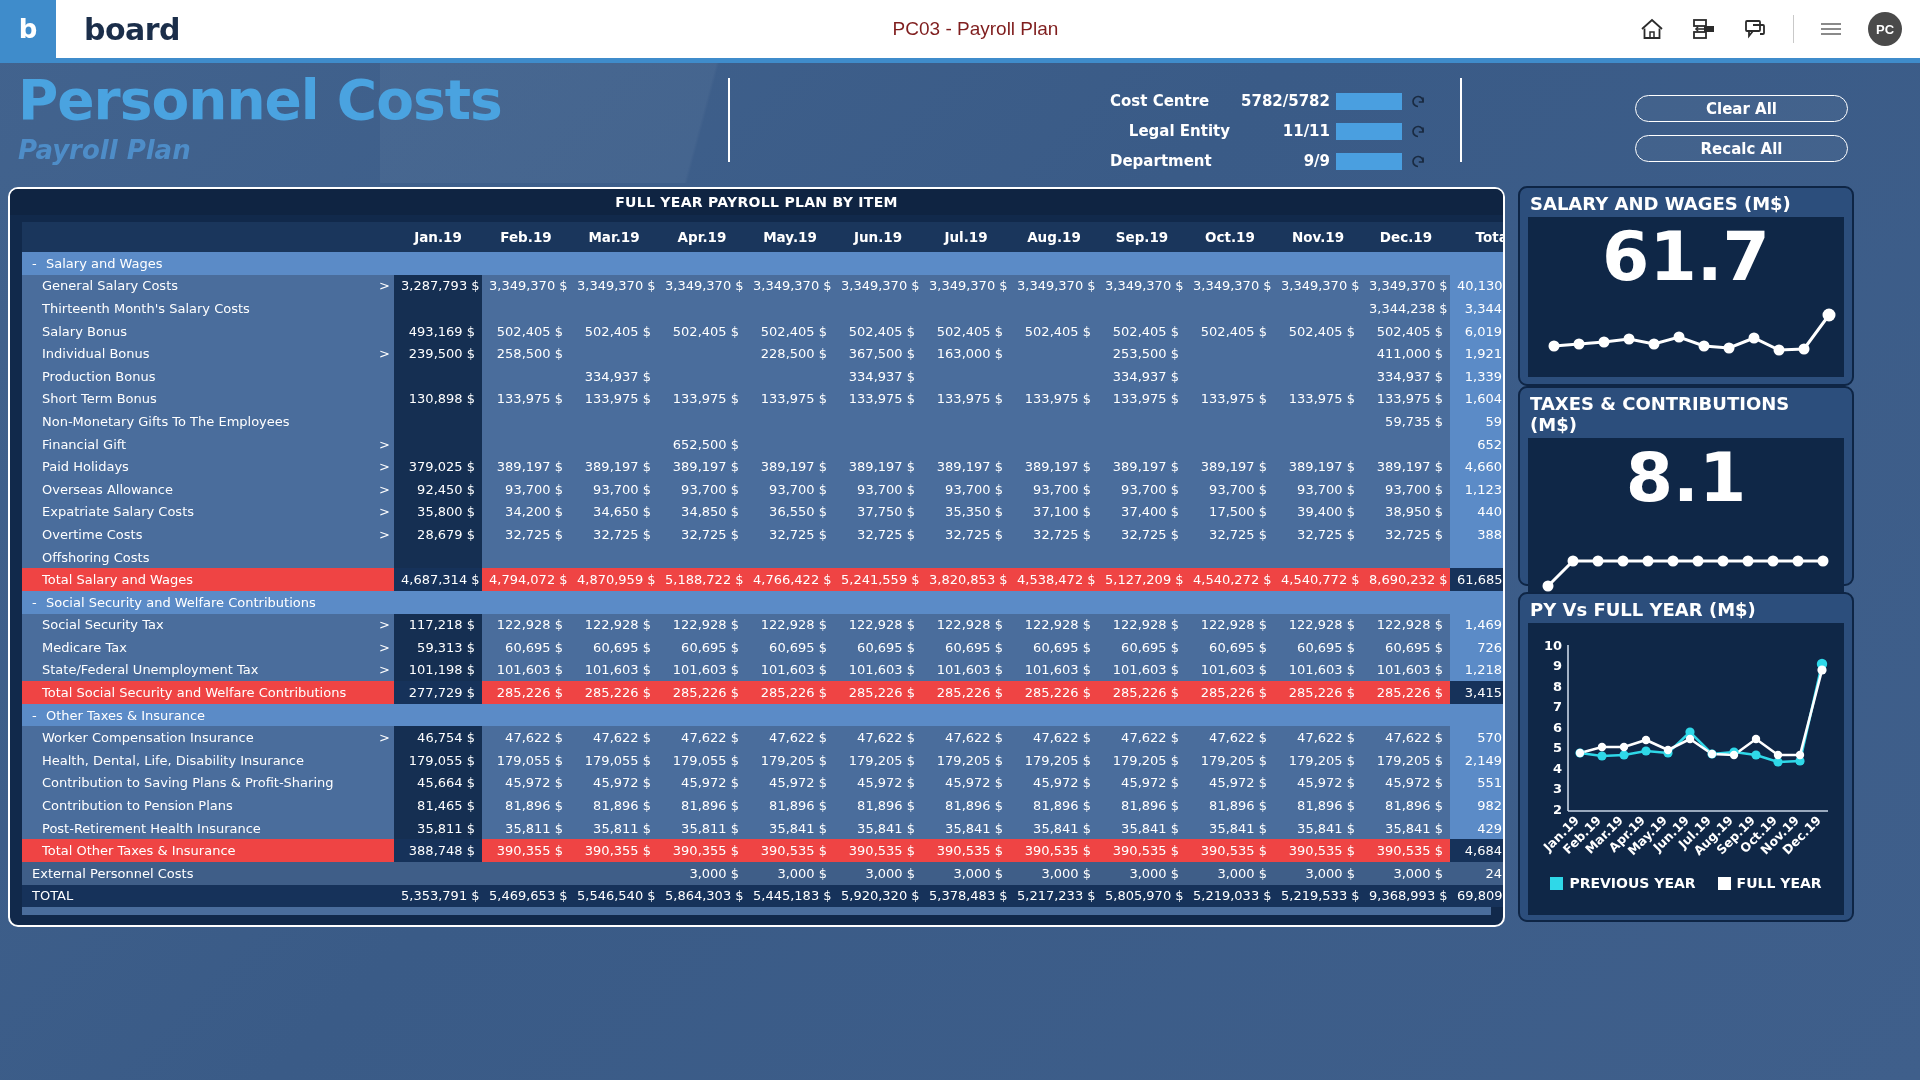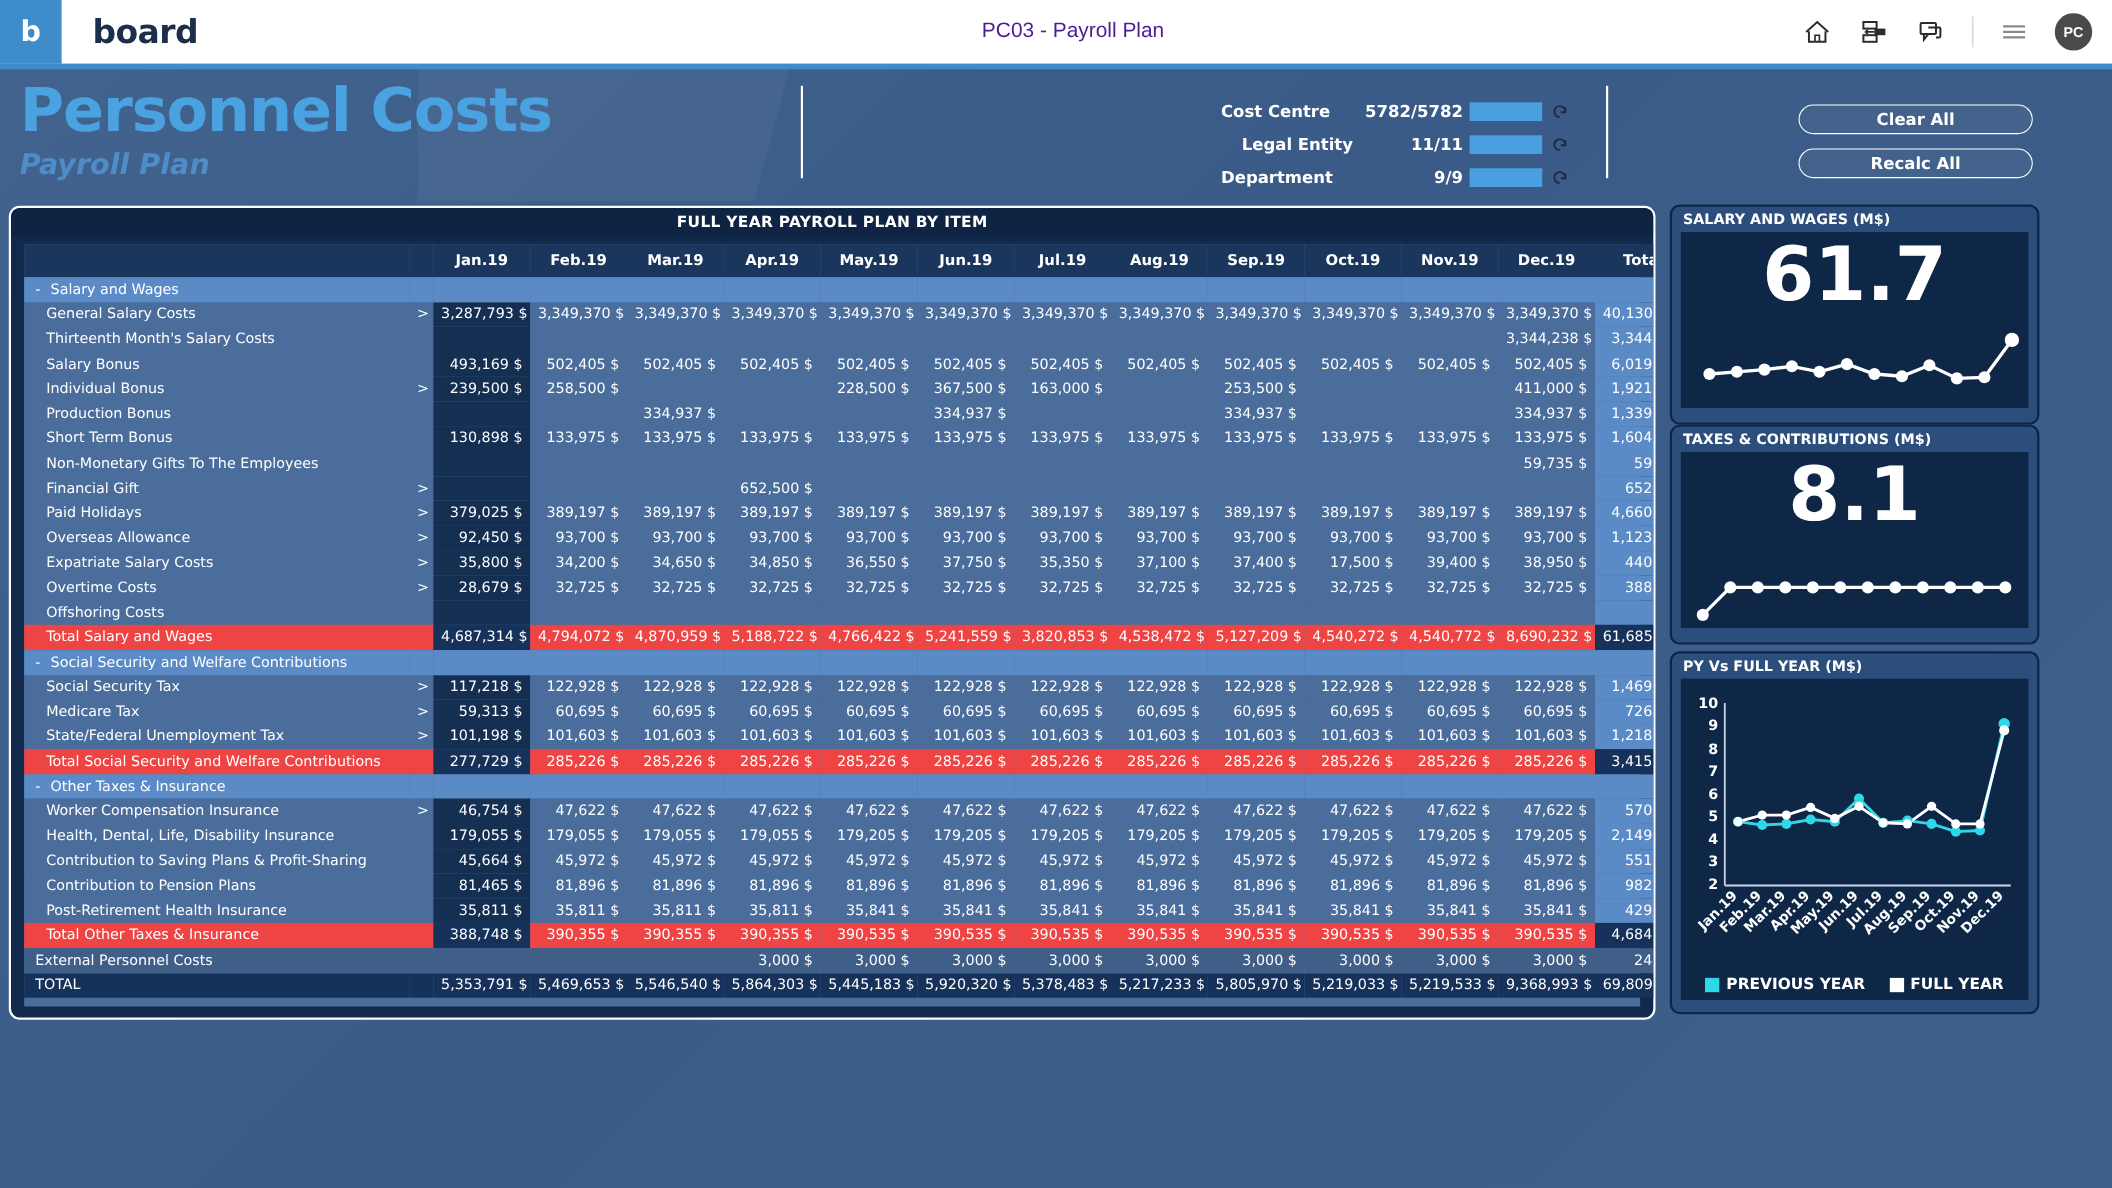--- a/index.html
+++ b/index.html
@@ -29,21 +29,21 @@
     color: #fff; font-size: 26px; font-weight: bold; font-family: "DejaVu Sans", sans-serif;
     line-height: 1;
   }
   .brand {
     margin-left: 28px; font-size: 30px; font-weight: bold;
     color: #1b2e4a; letter-spacing: -0.5px; font-family: "DejaVu Sans", sans-serif;
     position: relative;
   }
   .topbar-title {
     position: absolute; left: 5px; right: 0; text-align: center;
-    font-size: 19px; color: #4c1d95; font-weight: 400; margin-left: 26px;
+    font-size: 19px; color: #7f1d1d; font-weight: 400; margin-left: 26px;
   }
   .topbar-right {
     position: absolute; right: 18px; top: 0; height: 58px;
     display: flex; align-items: center; gap: 22px;
   }
   .ticon { width: 30px; height: 30px; display: flex; align-items: center; justify-content: center; cursor: pointer; }
   .tdivider { width: 1px; height: 28px; background: #c9c9c9; }
   .avatar {
     width: 34px; height: 34px; border-radius: 50%; background: #4a4a4a;
     color: #fff; font-size: 13px; font-weight: bold;
@@ -166,37 +166,37 @@
   td.exp { text-align: center; color: #dfe9f5; font-size: 12px; padding: 0; }
   .grp-minus { display: inline-block; width: 14px; color: #ffffff; }
   .indent { padding-left: 20px !important; }
 
   
   .kpi-panel {
     position: absolute; background: #2c4e7c;
     border: 2px solid #0e2545; border-radius: 9px;
   }
   .kpi-title {
-    color: #ffffff; font-size: 13px; font-weight: bold;
+    color: #ffffff; font-size: 18px; font-weight: bold;
     font-family: "DejaVu Sans", sans-serif;
     padding: 5px 10px 3px 10px;
   }
   .kpi-box { background: #0f2747; margin: 0 8px 8px 8px; position: relative; }
   .kpi-value {
     position: absolute; left: 0; right: 0; top: 6px; text-align: center;
     color: #ffffff; font-size: 68px; font-weight: bold; line-height: 1;
     font-family: "DejaVu Sans", sans-serif;
   }
   .chart-panel {
     position: absolute; background: #2c4e7c;
     border: 2px solid #0e2545; border-radius: 9px;
   }
   .chart-box { background: #0f2747; margin: 0 8px 20px 8px; position: relative; }
   .legend-row {
-    position: absolute; bottom: 6px; left: 0; right: 0;
+    position: absolute; bottom: 24px; left: 0; right: 0;
     display: flex; align-items: flex-end; justify-content: center; gap: 22px;
   }
   .legend-item { display: flex; align-items: center; gap: 6px; }
   .legend-swatch { width: 13px; height: 13px; }
   .legend-text { color: #ffffff; font-size: 14px; font-weight: bold; font-family: "DejaVu Sans", sans-serif; }
 </style>
 </head>
 <body>
 
 <div id="app">

